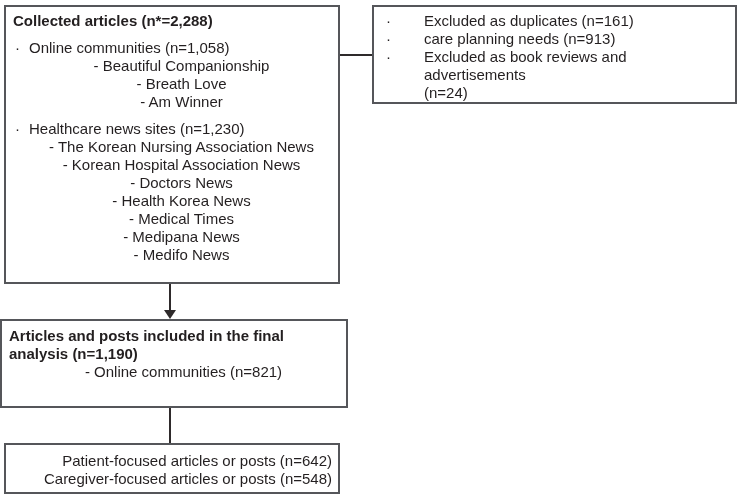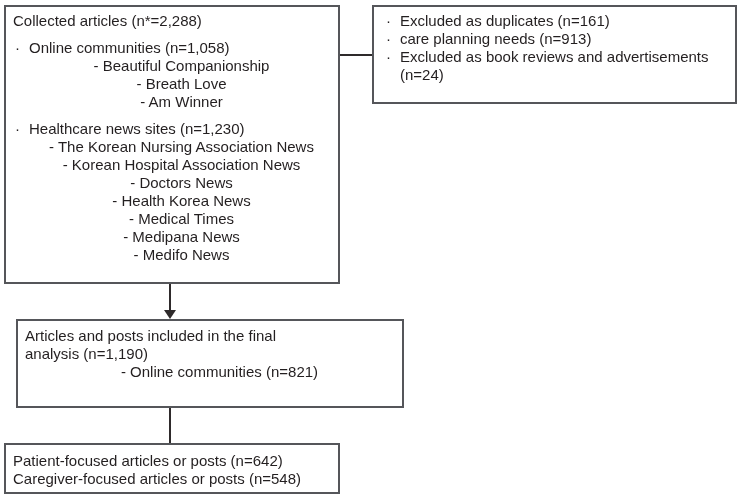--- a/index.html
+++ b/index.html
@@ -19,39 +19,39 @@
     overflow: hidden;
   }
   .box {
     position: absolute;
     border: 2px solid #55565a;
     background: #ffffff;
     box-sizing: border-box;
   }
   .box-collected { left: 4px;   top: 5px;   width: 336px; height: 279px; padding: 5px 6px 0 7px; }
   .box-excluded  { left: 372px; top: 5px;   width: 365px; height: 99px;  padding: 5px 6px 0 10px; }
-  .box-included  { left: 16px;   top: 319px; width: 388px; height: 89px;  padding: 6px 6px 0 7px; }
+  .box-included  { left: 0;   top: 319px; width: 348px; height: 89px;  padding: 6px 6px 0 7px; }
   .box-focus     { left: 4px;   top: 443px; width: 336px; height: 51px;  padding: 7px 6px 0 7px; }
 
   .group { margin-top: 9px; }
   .bullet-row { display: flex; }
   .bullet {
     width: 14px;
     flex: 0 0 14px;
     text-align: left;
     padding-left: 2px;
   }
   .sub-item { padding-left: 18px; white-space: nowrap; text-align: center; }
 
   .ex-row { display: flex; align-items: flex-start; }
   .ex-text { flex: 1 1 auto; }
-  .ln { display: block; }
+  .ln { display: block; margin-left: 24px; }
 
-  .title-line { display: block; }
-  .focus-line { display: block; }
+  .title-line { display: block; font-weight: bold; }
+  .focus-line { display: block; text-align: right; }
 
   .connector {
     position: absolute;
     background: #2e2a2b;
   }
   .conn-h { left: 340px; top: 54px; width: 32px; height: 2px; }
   .conn-v-arrow-line { left: 169px; top: 284px; width: 2px; height: 27px; }
   .arrowhead {
     position: absolute;
     left: 164px;

